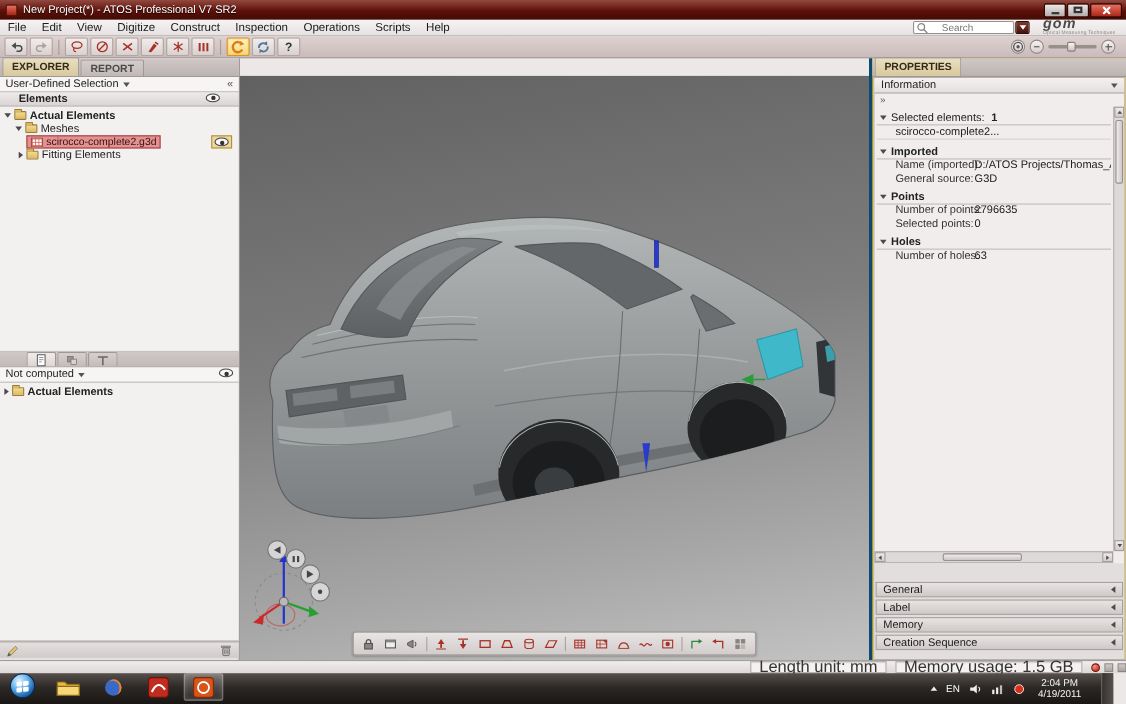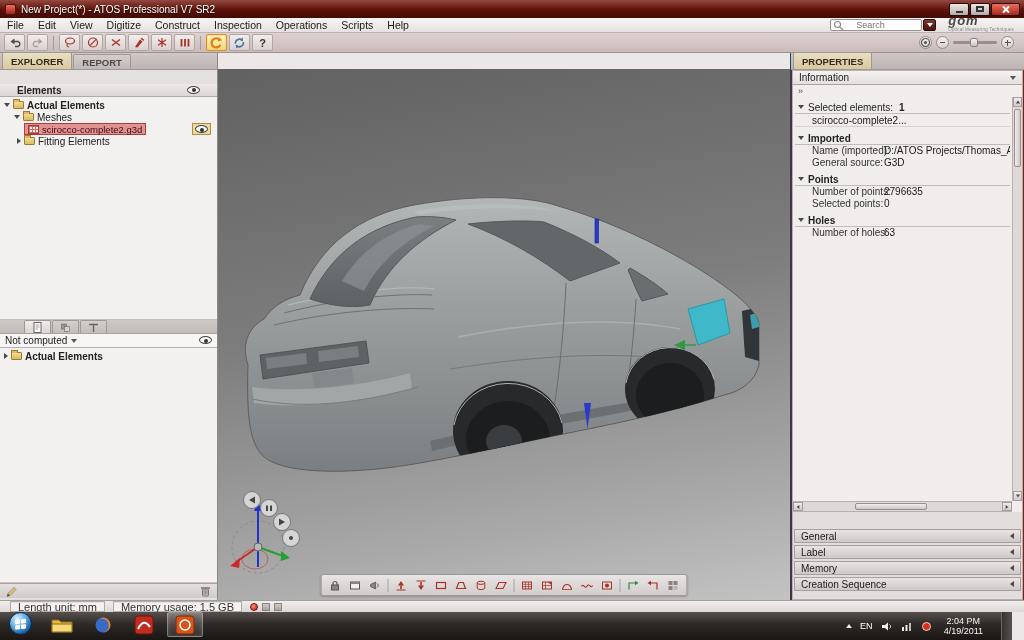--- a/index.html
+++ b/index.html
@@ -80,21 +80,21 @@
   .viewport{position:absolute;top:53px;left:218px;width:572px;bottom:40px}
   .vp-header{position:absolute;top:0;left:0;right:0;height:16px;background:linear-gradient(#e2dedd,#cfcac9);border-bottom:1px solid #a8a2a0;display:flex;align-items:center;gap:4px;padding:0 6px;font-size:9.5px;font-weight:700;color:#4a4a4a}
   .dock-dots{width:5px;height:9px;background-image:radial-gradient(#8a8482 1px,transparent 1px);background-size:3px 3px}
   .vp-canvas{position:absolute;top:16px;left:0;right:0;bottom:0;background:linear-gradient(170deg,#616161 0%,#7d7d7d 45%,#a7a7a7 80%,#c3c3c3 100%)}
   .vp-scene{position:absolute;left:0;top:0}
   .vp-toolbar{position:absolute;left:50%;transform:translateX(-50%);bottom:4px;height:22px;background:linear-gradient(#e9e5e5,#d2cccb);border:1px solid #9e9896;border-radius:3px;display:flex;align-items:center;gap:1px;padding:0 4px;box-shadow:0 1px 2px #0003}
   .vbtn{width:19px;height:17px;display:flex;align-items:center;justify-content:center;border-radius:2px}
   .vsep{width:1px;height:13px;background:#a8a2a0;margin:0 2px}
 
   
-  .right-panel{position:absolute;top:53px;left:790px;right:0;bottom:40px;background:#7f1d1d;border-left:1px solid #0c4a6e}
+  .right-panel{position:absolute;top:53px;left:790px;right:0;bottom:40px;background:#eab308;border-left:3px solid #0c4a6e}
   .rp-body{position:absolute;top:17px;left:1px;right:1px;bottom:0;background:#f0edec;border:1px solid #b6b0ae}
   .rp-dropdown{height:14px;border-bottom:1px solid #aaa4a2;display:flex;align-items:center;gap:4px;padding:0 6px;font-size:10px;background:linear-gradient(#f4f1f0,#e4e0df)}
   .rp-expand{height:12px;display:flex;align-items:center;padding:0 5px;font-size:9px;color:#555}
   .rp-info{position:absolute;top:26px;left:0;right:10px;height:404px;overflow:hidden;padding:2px 2px 0 2px}
   .sec-header{display:flex;align-items:center;gap:4px;height:13px;padding:0 3px;font-size:10px;border-bottom:1px solid #c2bcba;margin-top:5px}
   .sec-header .shl{color:#222}
   .sec-header .shv{font-weight:700;margin-left:2px}
   .prow{display:flex;align-items:center;height:11.5px;font-size:10px;padding-left:17px}
   .prow.sub{border-bottom:1px solid #d8d2d0;height:13px}
   .plabel{width:72px;color:#333;flex:none;white-space:nowrap}
@@ -103,21 +103,21 @@
   .sarrow{position:absolute;left:0;right:0;height:10px;background:linear-gradient(#f0ecec,#d2cccb);border:1px solid #a39d9b;display:flex;align-items:center;justify-content:center}
   .vthumb{position:absolute;left:1px;right:1px;top:12px;height:58px;background:linear-gradient(90deg,#f2eeee,#cdc6c4);border:1px solid #969090;border-radius:2px}
   .hscroll{position:absolute;top:430px;left:0;right:10px;height:11px;background:#ddd9d8;border-top:1px solid #b6b0ae;border-bottom:1px solid #b6b0ae}
   .harrow{position:absolute;top:0;bottom:0;width:10px;background:linear-gradient(#f0ecec,#d2cccb);border:1px solid #a39d9b;display:flex;align-items:center;justify-content:center}
   .hthumb{position:absolute;top:1px;bottom:1px;left:62px;width:72px;background:linear-gradient(#f2eeee,#cdc6c4);border:1px solid #969090;border-radius:2px}
   .rp-lower{position:absolute;top:441px;left:0;right:0;bottom:0;background:#e2dedd}
   .rp-bars{position:absolute;top:17px;left:1px;right:1px}
   .rp-bar{height:14px;background:linear-gradient(#e8e4e3,#cfc9c8);border:1px solid #a6a09e;display:flex;align-items:center;padding:0 6px;font-size:10px;margin-bottom:2px;color:#1a1a1a}
 
   
-  .statusbar{position:absolute;left:0;right:0;top:600px;height:12px;background:linear-gradient(#f0edec,#dcd8d7);border-top:1px solid #a39d9b;display:flex;align-items:center;justify-content:flex-start;gap:8px;font-size:11px;color:#333;padding:0 10px}
+  .statusbar{position:absolute;left:0;right:0;top:600px;height:12px;background:linear-gradient(#f0edec,#dcd8d7);border-top:1px solid #a39d9b;display:flex;align-items:center;justify-content:flex-end;gap:8px;font-size:15px;color:#333;padding:0 0}
   .status-box{border:1px solid #b2acaa;background:#f4f1f0;padding:0 7px;height:11px;display:flex;align-items:center;box-shadow:inset 0 1px 1px #00000012}
   .sicons{display:flex;gap:4px;align-items:center}
   .sdot{width:8px;height:8px;border-radius:50%}
   .sdot.red{background:radial-gradient(circle at 35% 30%,#ff9080,#b01808);border:1px solid #701008}
   .sq{width:8px;height:8px;background:linear-gradient(#cfc9c8,#a8a2a0);border:1px solid #8a8482}
 
   
   .taskbar{position:absolute;left:0;right:12px;top:612px;height:28px;background:linear-gradient(#57504d,#2d2927 45%,#191614);display:flex;align-items:flex-start}
   .start-orb{width:23px;height:23px;border-radius:50%;margin:0 12px 0 9px;background:radial-gradient(circle at 35% 28%,#dff2ff,#64b0ec 40%,#1c62ac 72%,#0a3260);border:1px solid #0a2848;display:flex;align-items:center;justify-content:center;flex:none}
   .task-icon{width:36px;height:25px;display:flex;align-items:center;justify-content:center;border-radius:2px;margin-right:5px}
@@ -255,20 +255,25 @@
       <span class="roundbtn">
           <span class="g-plus"></span>
         </span>
     </span>
   </div>
 
   <div class="left-panel">
     <div class="ptabs">
       <span class="tab selected">EXPLORER</span>
       <span class="tab">REPORT</span>
+    </div>
+    <div class="lp-dropdown">
+      <span class="lbl">User-Defined Selection</span>
+      <span class="cd"></span>
+      <span style="margin-left:auto;color:#555;font-size:10px">«</span>
     </div>
     <div class="lp-elems">
       <span class="lbl">Elements</span>
       <span style="margin-left:auto"><span class="eye"></span></span>
     </div>
     <div class="lp-tree">
       <div class="trow b">
         <span class="tri-d"></span>
         <span class="folder"></span>
         <span class="lbl">Actual Elements</span>

